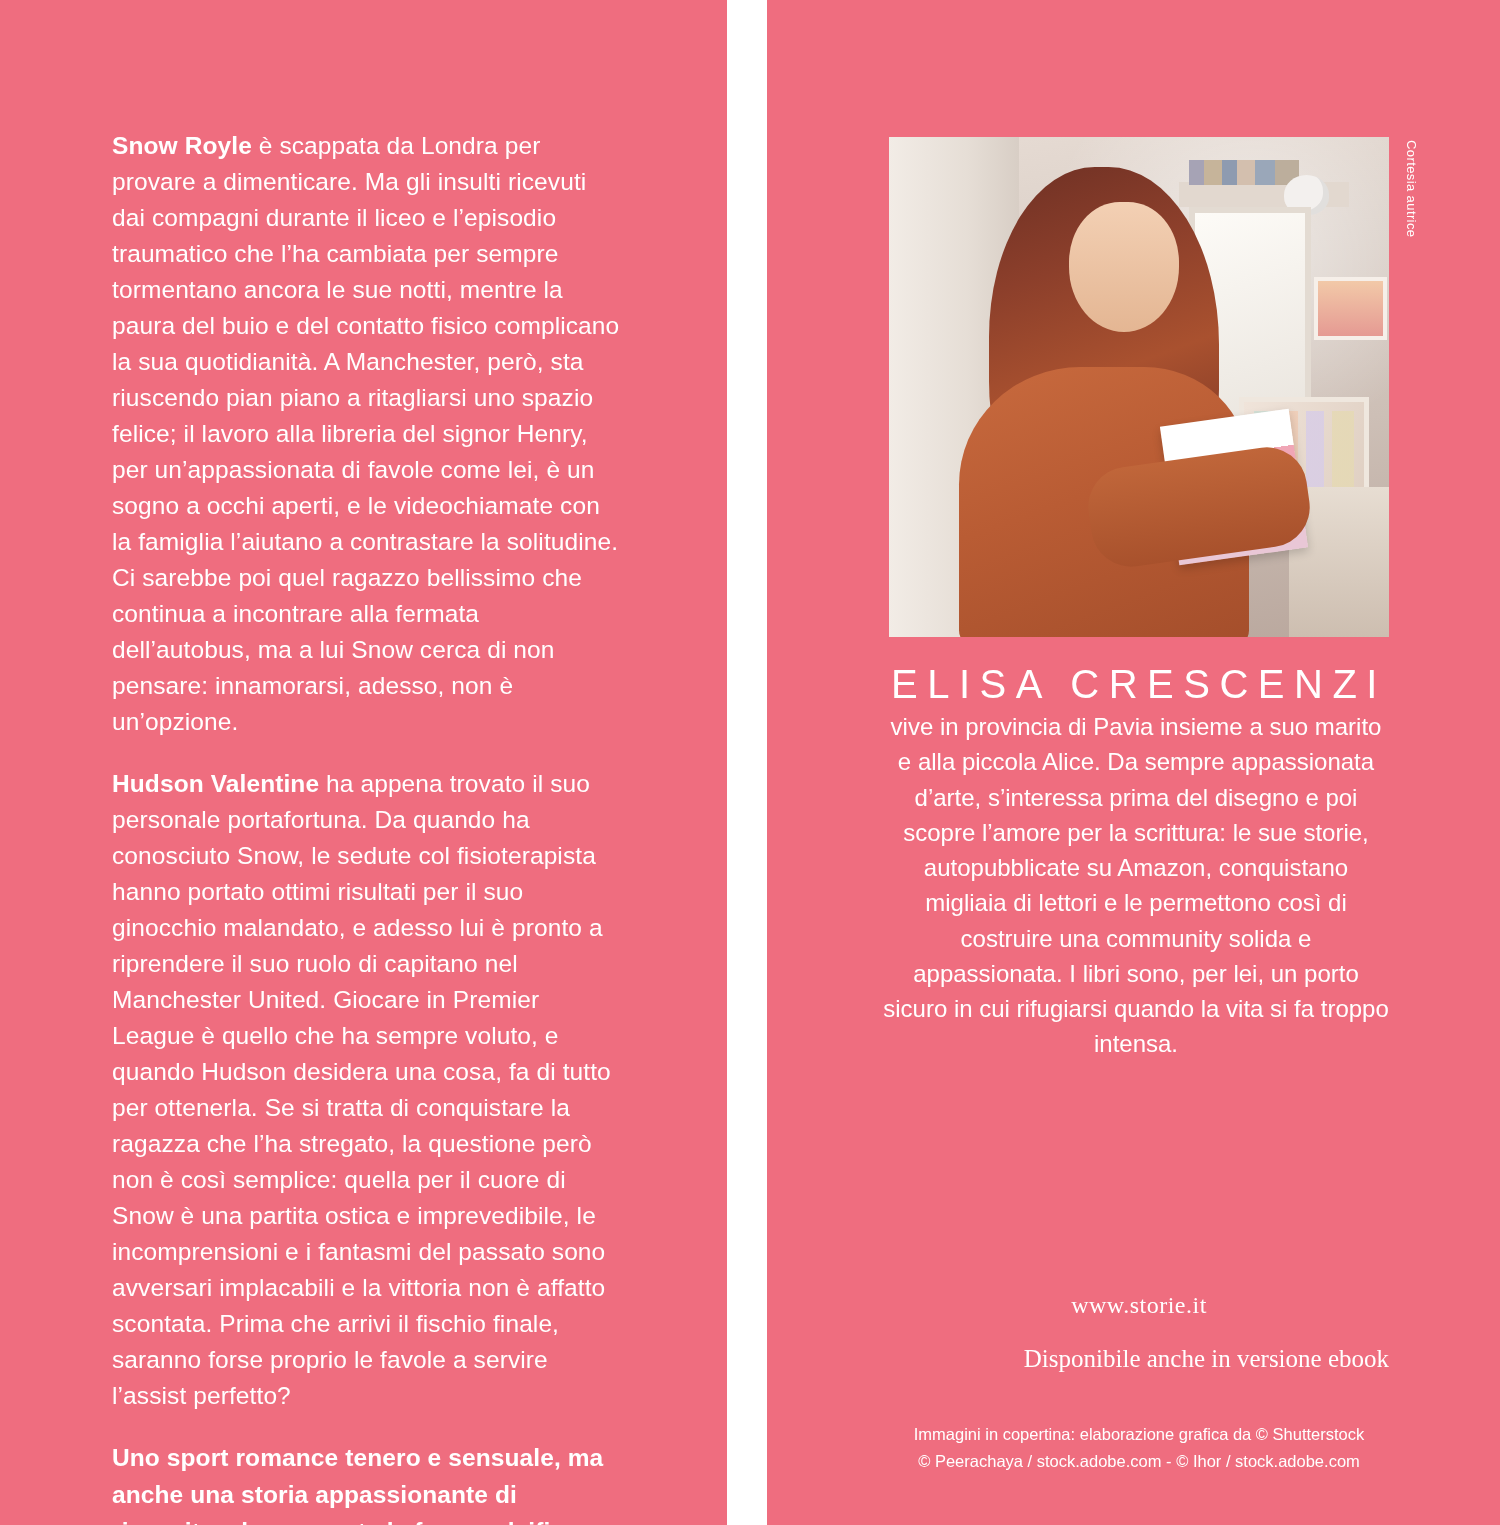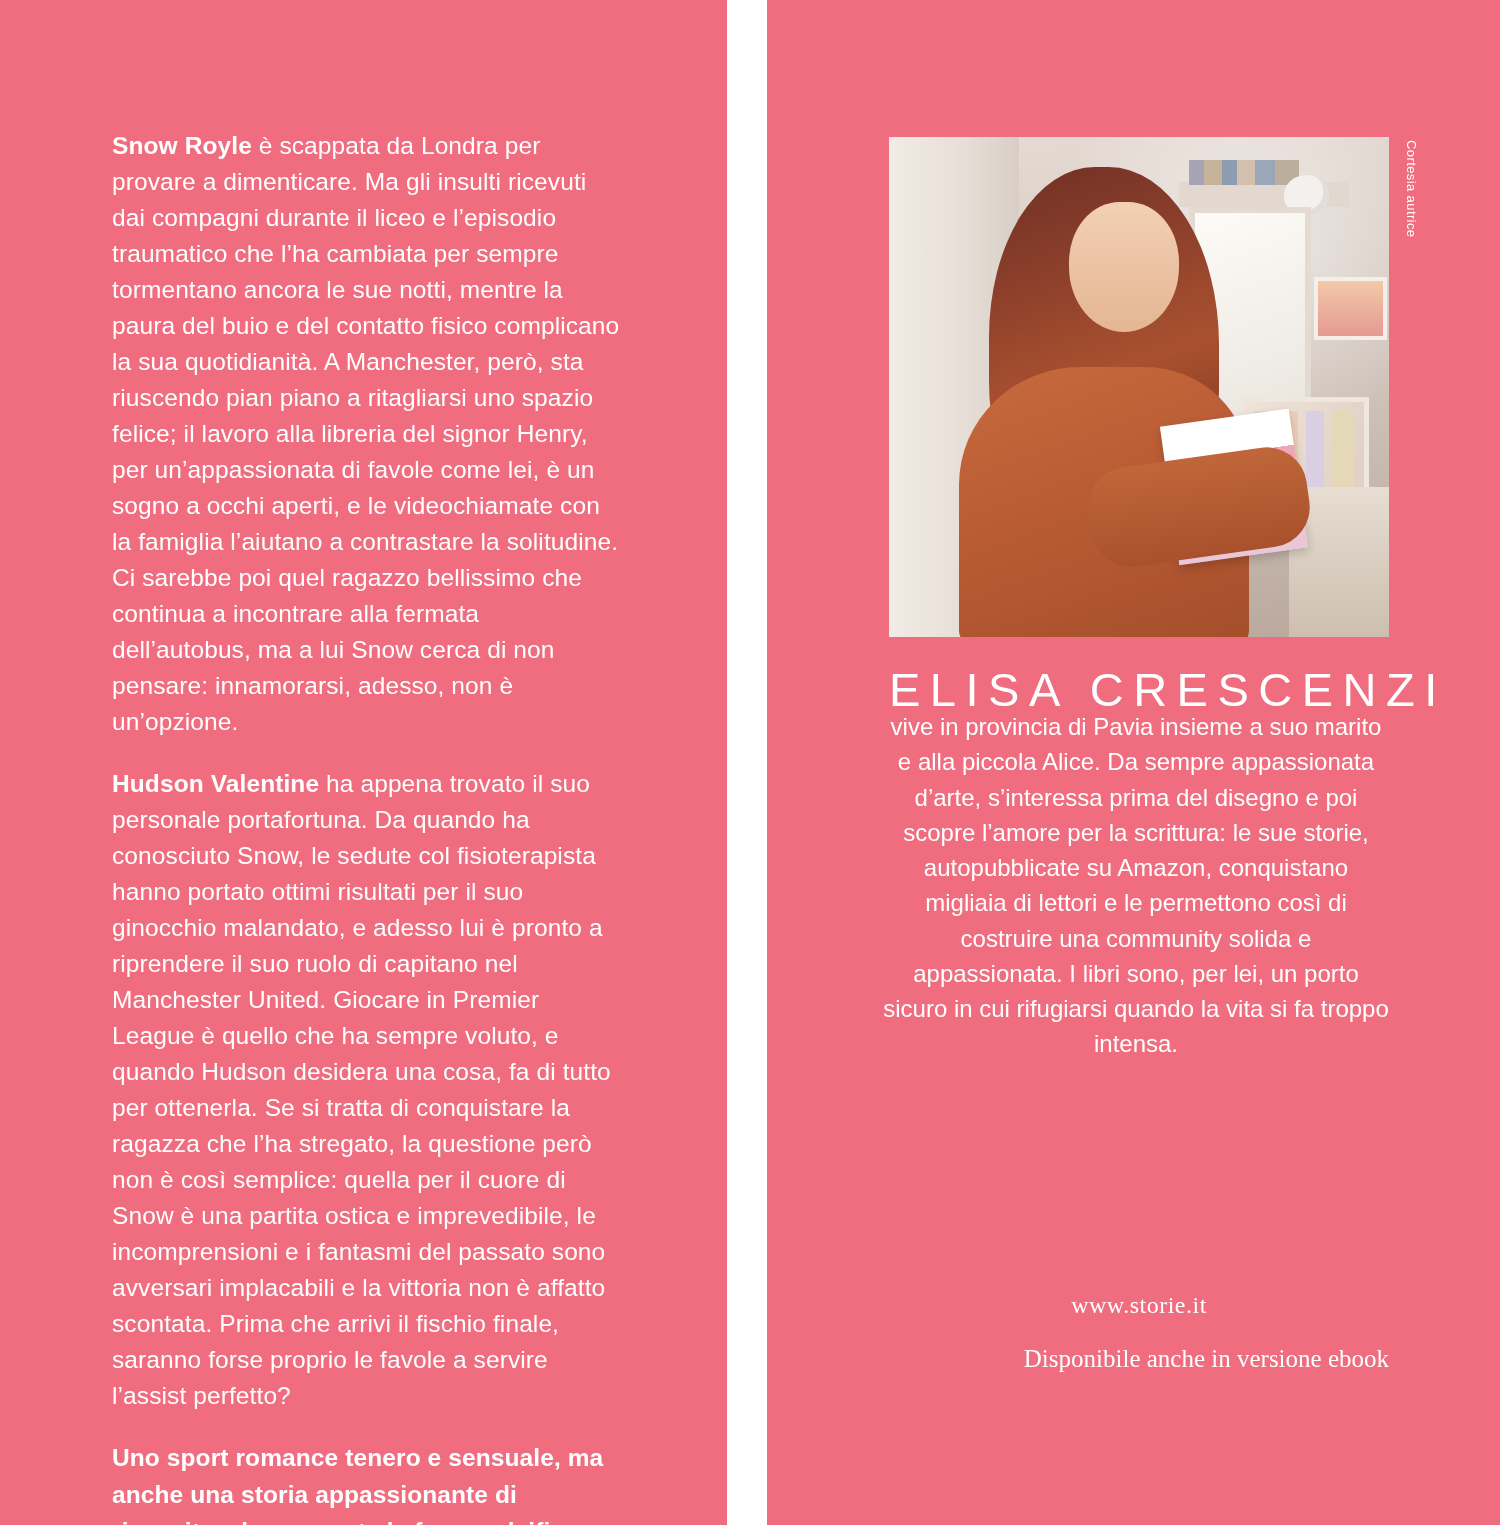--- a/index.html
+++ b/index.html
@@ -223,21 +223,21 @@
     white-space: nowrap;
   }
 
   .author-name {
     position: absolute;
     left: 889px;
     top: 662px;
     width: 500px;
     text-align: center;
     color: #ffffff;
-    font-size: 47px;
+    font-size: 40px;
     letter-spacing: 9.5px;
     white-space: nowrap;
   }
   .author-bio {
     position: absolute;
     left: 883px;
     top: 709px;
     width: 506px;
     color: #ffffff;
     font-size: 24px;
@@ -313,14 +313,18 @@
   </div>
 
   <div class="photo-credit">Cortesia autrice</div>
 
   <div class="author-name">ELISA CRESCENZI</div>
   <div class="author-bio">vive in provincia di Pavia insieme a suo marito e alla piccola Alice. Da sempre appassionata d’arte, s’interessa prima del disegno e poi scopre l’amore per la scrittura: le sue storie, autopubblicate su Amazon, conquistano migliaia di lettori e le permettono così di costruire una community solida e appassionata. I libri sono, per lei, un porto sicuro in cui rifugiarsi quando la vita si fa troppo intensa.</div>
 
   <div class="website">www.storie.it</div>
   <div class="ebook-note">Disponibile anche in versione ebook</div>
 
+  <div class="credits">
+    <div>Immagini in copertina: elaborazione grafica da © Shutterstock</div>
+    <div>© Peerachaya / stock.adobe.com - © Ihor / stock.adobe.com</div>
+  </div>
 
 </div>
 
 </body></html>

